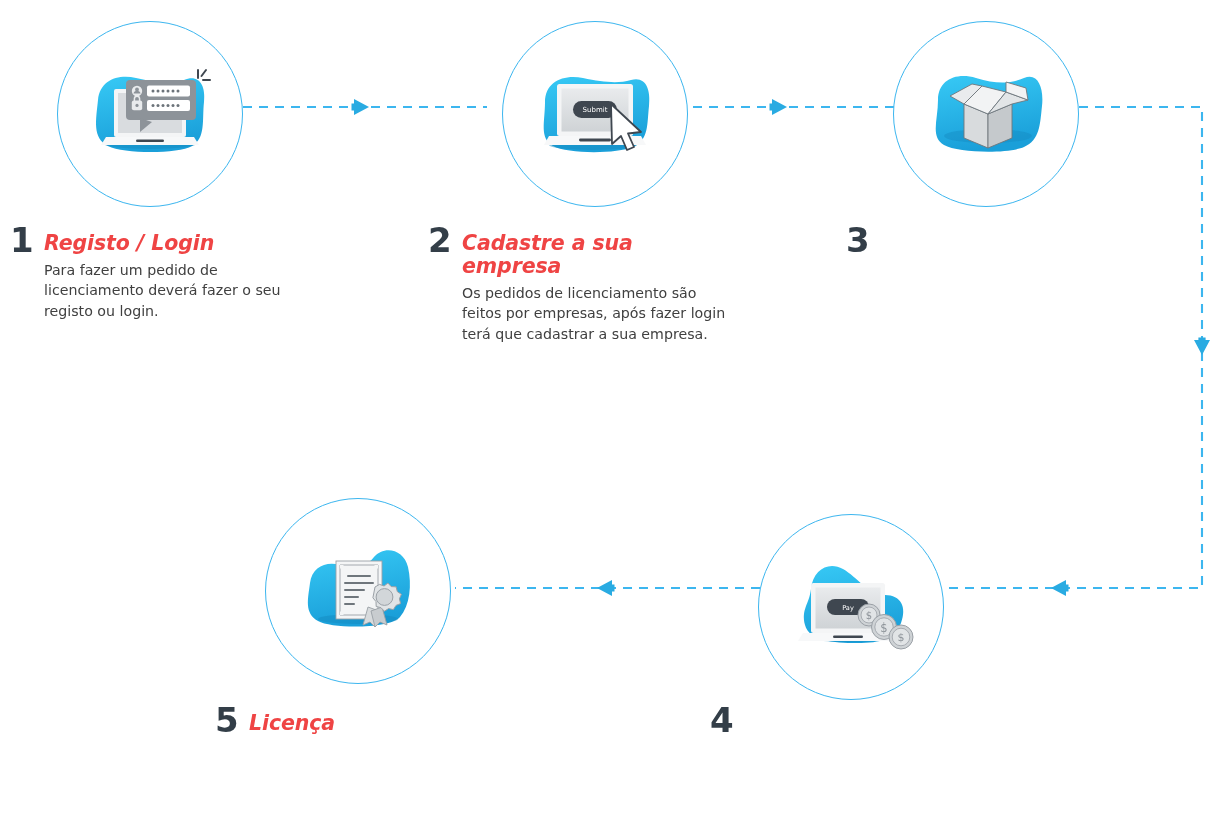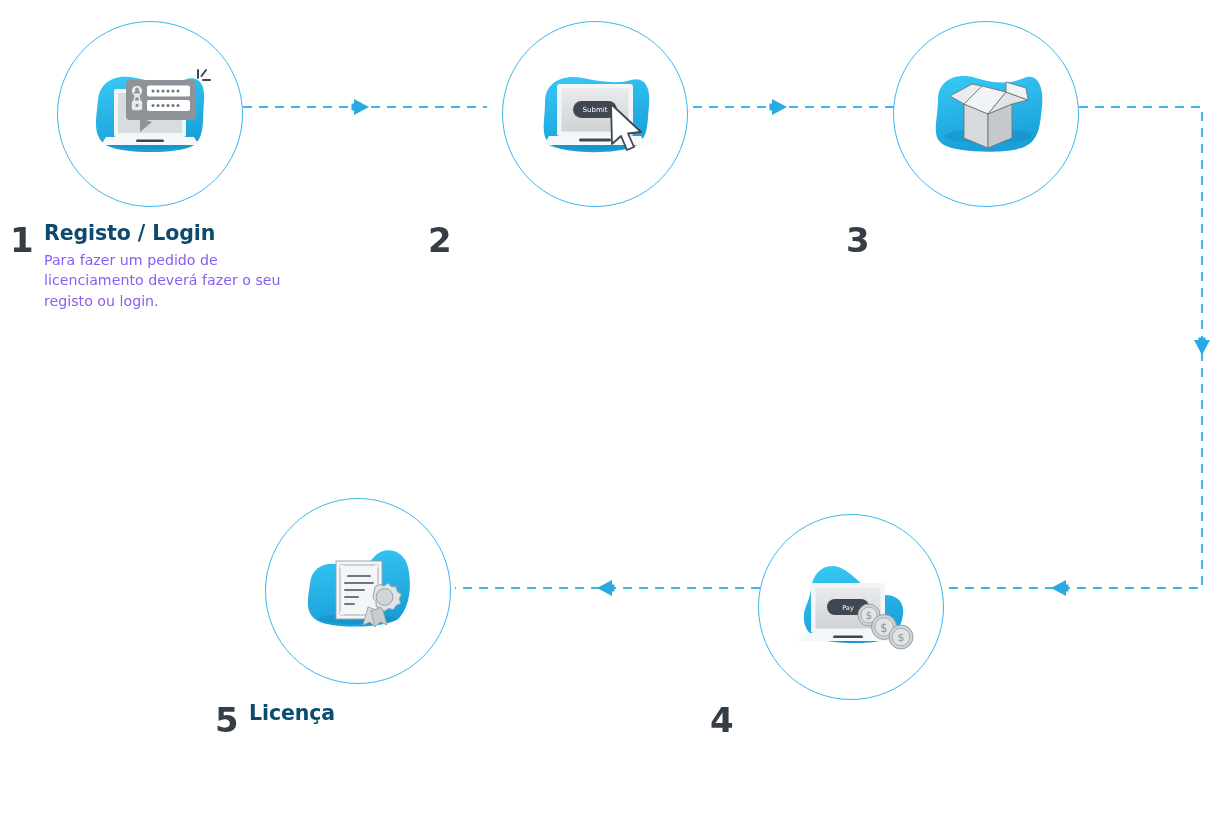--- a/index.html
+++ b/index.html
@@ -64,28 +64,29 @@
     flex: 0 0 34px;
     letter-spacing: -0.5px;
     margin-top: 1px;
   }
   .caption-body {
     flex: 1 1 auto;
   }
   .step-title {
     font-size: 20.5px;
     font-weight: bold;
-    color: #0c4a6e;
+    color: #ef4444;
     line-height: 1.12;
-    margin: 0 0 5px 0;
+    margin: 10px 0 5px 0;
     letter-spacing: -0.1px;
+    font-style: italic;
   }
   .step-desc {
     font-size: 14.2px;
-    color: #8b5cf6;
+    color: #404040;
     line-height: 1.43;
     margin: 0;
   }
 </style>
 </head>
 <body>
 
 <svg id="connectors" viewBox="0 0 1222 832">
   <defs>
     <linearGradient id="blobGrad" x1="0" y1="0" x2="0.25" y2="1">
@@ -190,20 +191,24 @@
     <rect x="50" y="82.6" width="32" height="2.8" rx="1.4" fill="#3f4750"></rect>
     <rect x="44" y="45" width="44" height="17" rx="8.5" fill="#3f4750"></rect>
     <text x="66" y="56.2" font-family="DejaVu Sans, sans-serif" font-size="7" fill="#ffffff" text-anchor="middle">Submit</text>
 
     <path d="M82 48 L112 76 L99 77.5 L105 91 L98 94 L92 80 L83 88 Z" fill="#ffffff" stroke="#3f4750" stroke-width="1.8" stroke-linejoin="round"></path>
   </svg>
 </div>
 
 <div class="caption" style="left:428px; top:222px; width:300px;">
   <div class="step-number">2</div>
+  <div class="caption-body">
+    <div class="step-title">Cadastre a sua empresa</div>
+    <div class="step-desc">Os pedidos de licenciamento são feitos por empresas, após fazer login terá que cadastrar a sua empresa.</div>
+  </div>
 </div>
 
 <div class="step" style="left:893px; top:21px; width:186px; height:186px;">
   <div class="circle-wrap"></div>
   <svg class="icon-art" viewBox="0 0 132 116">
     <path d="M18 44 C18 24 36 16 56 22 C76 28 90 28 104 22 C118 16 124 32 122 50 C120 68 120 84 104 91 C88 98 38 97 24 89 C10 81 18 64 18 44 Z" fill="url(#blobGrad)"></path>
     <ellipse cx="68" cy="80" rx="44" ry="7" fill="#1488bd" opacity="0.4"></ellipse>
 
     <path d="M44 48 L68 58 L68 92 L44 82 Z" fill="#d8dbdd" stroke="#6f767c" stroke-width="0.9" stroke-linejoin="round"></path>
     <path d="M68 58 L92 48 L92 82 L68 92 Z" fill="#c5c9cc" stroke="#6f767c" stroke-width="0.9" stroke-linejoin="round"></path>

